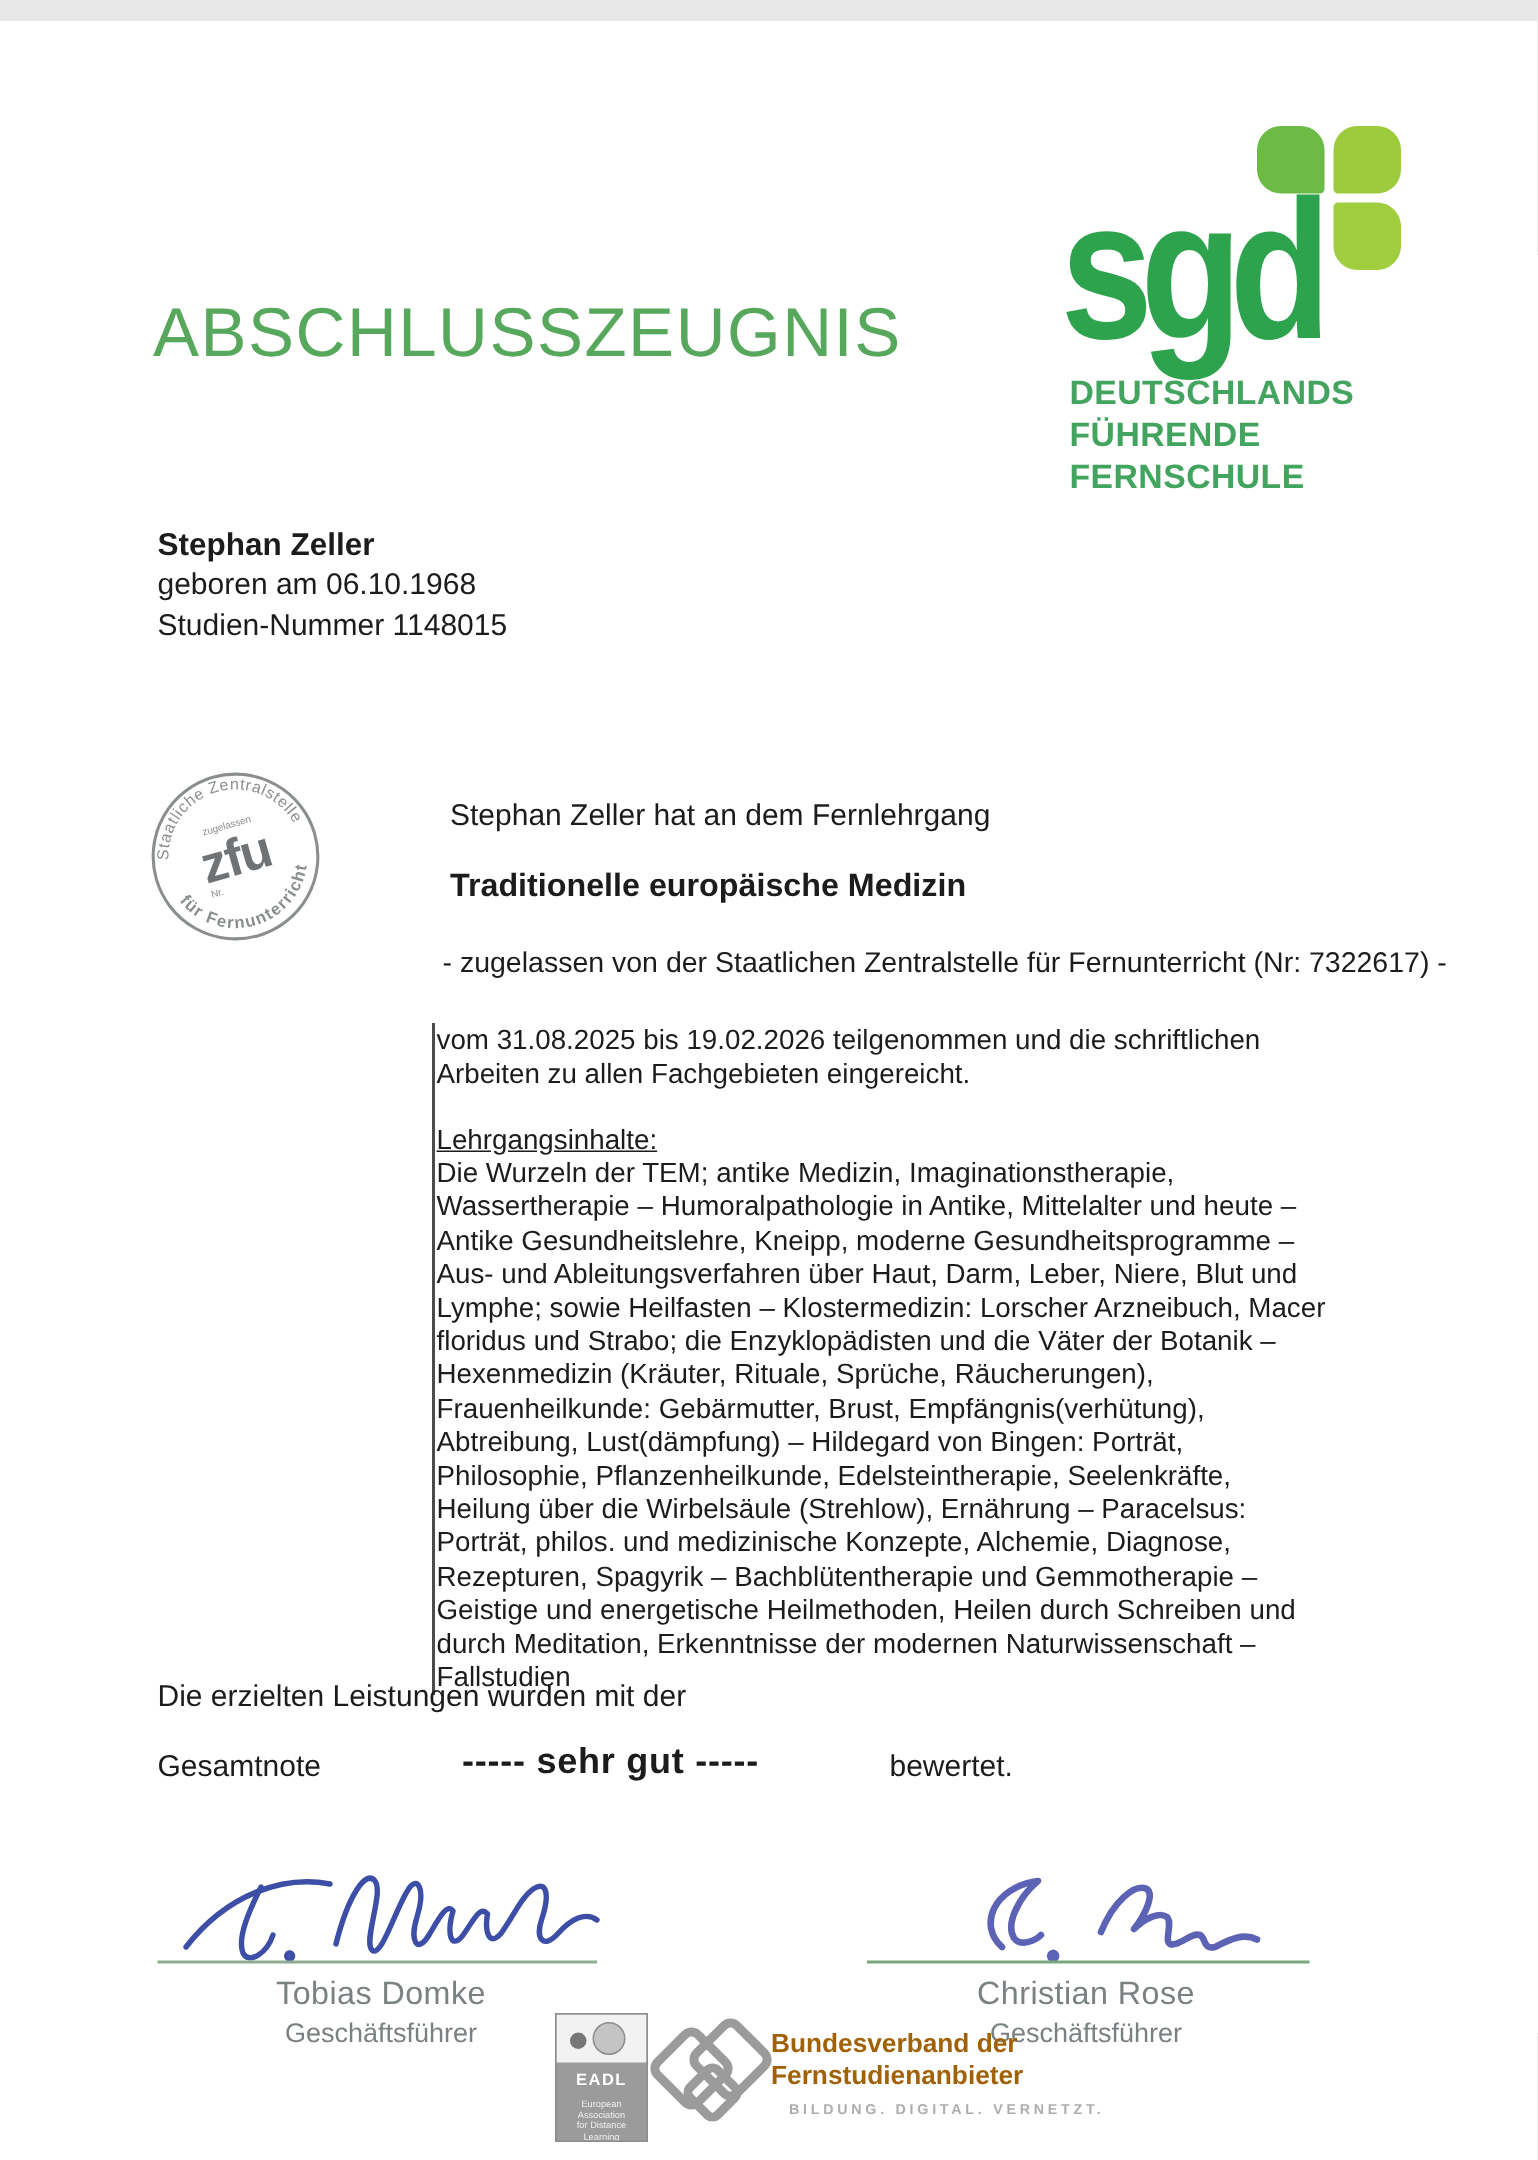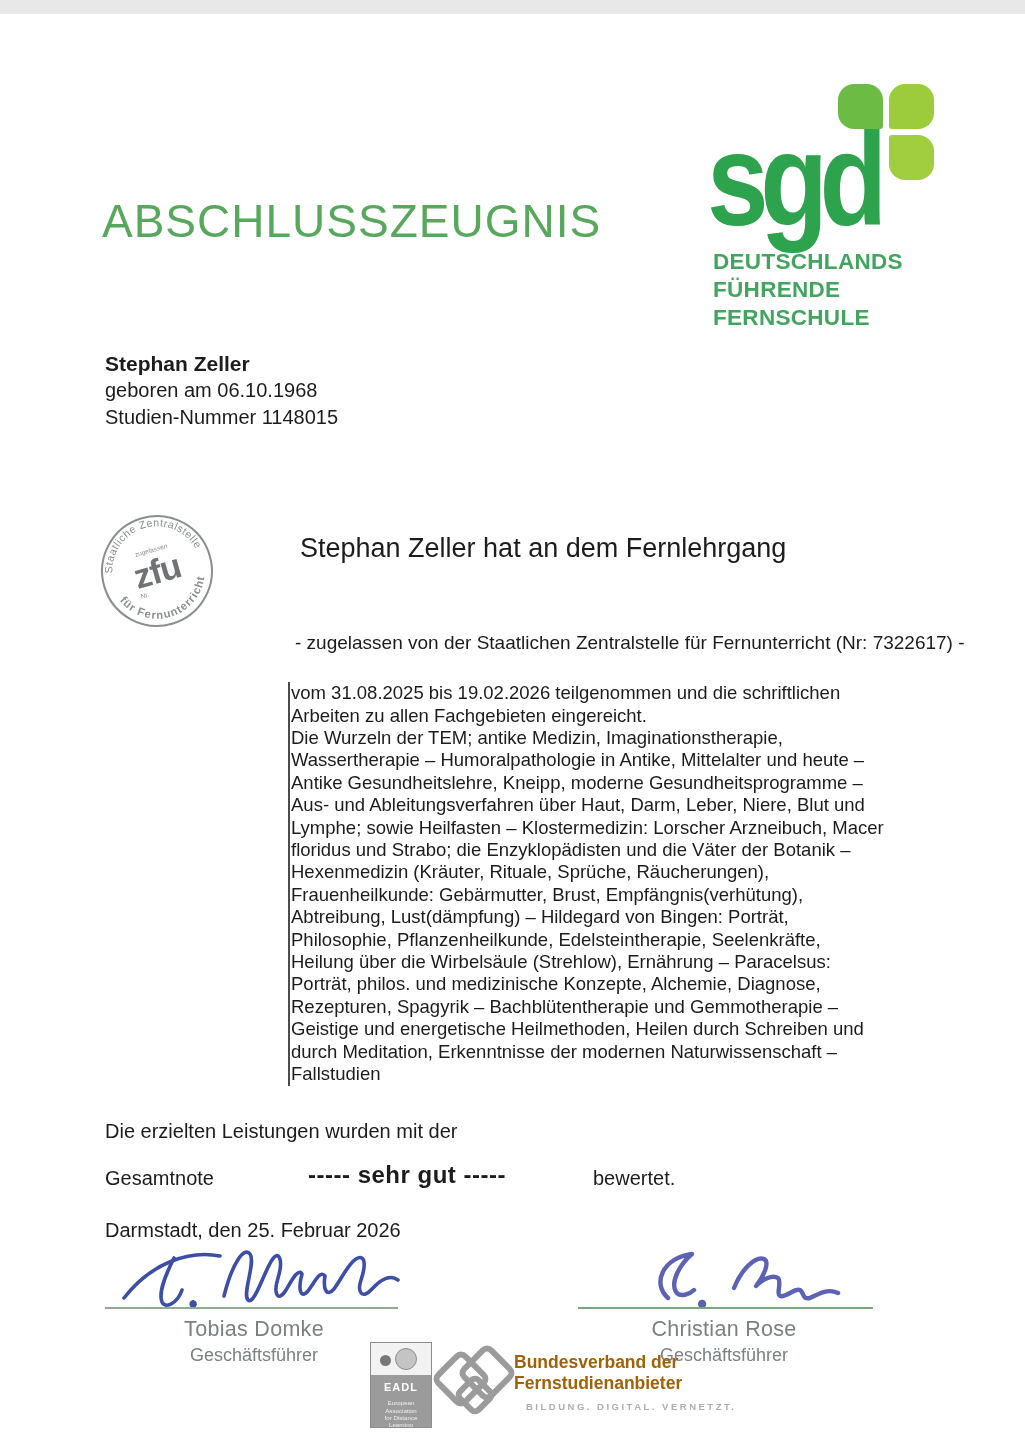--- a/index.html
+++ b/index.html
@@ -33,21 +33,21 @@
   }
 
   
   .student{left:105px;top:336px;font-size:20px;line-height:27px;}
   .student .name{font-weight:bold;font-size:21px;}
 
   
   .seal{left:96px;top:496px;width:122px;height:122px;}
 
   
-  .course-intro{left:300px;top:519px;font-size:27px;}
+  .course-intro{left:300px;top:519px;font-size:20px;}
   .course-name{left:300px;top:564px;font-size:21.5px;font-weight:bold;}
   .course-accred{left:295px;top:618px;font-size:19px;}
 
   
   .content-block{
     left:288px;top:668px;width:634px;
     border-left:2px solid #4c4c4c;padding-left:1px;box-sizing:border-box;
   }
   .participation{font-size:18.5px;line-height:22.5px;white-space:pre-line;}
   .contents-label{margin-top:22px;font-size:18.5px;text-decoration:underline;}
@@ -120,25 +120,27 @@
       <text font-size="11" font-weight="bold" letter-spacing="1">
         <textPath href="#sealBot" startOffset="50%" text-anchor="middle">für Fernunterricht</textPath>
       </text>
       <text x="60" y="41" font-size="6.5" text-anchor="middle">zugelassen</text>
       <text x="60" y="72" font-size="34" font-weight="bold" text-anchor="middle" fill="#6f7376" letter-spacing="-1">zfu</text>
       <text x="42" y="82" font-size="6.5" text-anchor="middle">Nr.</text>
     </g>
   </svg>
 
   <div class="abs course-intro">Stephan Zeller hat an dem Fernlehrgang</div>
+  <div class="abs course-name">Traditionelle europäische Medizin</div>
   <div class="abs course-accred">- zugelassen von der Staatlichen Zentralstelle für Fernunterricht (Nr: 7322617) -</div>
 
   <div class="abs content-block">
     <div class="participation">vom 31.08.2025 bis 19.02.2026 teilgenommen und die schriftlichen
 Arbeiten zu allen Fachgebieten eingereicht.</div>
+    <div class="contents-label">Lehrgangsinhalte:</div>
     <div class="contents-body">Die Wurzeln der TEM; antike Medizin, Imaginationstherapie,
 Wassertherapie – Humoralpathologie in Antike, Mittelalter und heute –
 Antike Gesundheitslehre, Kneipp, moderne Gesundheitsprogramme –
 Aus- und Ableitungsverfahren über Haut, Darm, Leber, Niere, Blut und
 Lymphe; sowie Heilfasten – Klostermedizin: Lorscher Arzneibuch, Macer
 floridus und Strabo; die Enzyklopädisten und die Väter der Botanik –
 Hexenmedizin (Kräuter, Rituale, Sprüche, Räucherungen),
 Frauenheilkunde: Gebärmutter, Brust, Empfängnis(verhütung),
 Abtreibung, Lust(dämpfung) – Hildegard von Bingen: Porträt,
 Philosophie, Pflanzenheilkunde, Edelsteintherapie, Seelenkräfte,
@@ -148,21 +150,20 @@
 Geistige und energetische Heilmethoden, Heilen durch Schreiben und
 durch Meditation, Erkenntnisse der modernen Naturwissenschaft –
 Fallstudien</div>
   </div>
 
   <div class="abs grade-lead">Die erzielten Leistungen wurden mit der</div>
   <div class="abs grade-label">Gesamtnote</div>
   <div class="abs grade-value">----- sehr gut -----</div>
   <div class="abs grade-suffix">bewertet.</div>
 
-  <div class="abs place-date">Darmstadt, den 25. Februar 2026</div>
 
   <svg class="abs" style="left:118px;top:1220px;" width="300" height="92" viewBox="0 0 300 92">
     <g fill="none" stroke="#3c4ea5" stroke-width="3.6" stroke-linecap="round" stroke-linejoin="round">
       <path d="M6,64 C34,28 72,16 102,22"></path>
       <path d="M56,24 C48,40 40,58 44,68 C48,76 60,68 64,56"></path>
       <path d="M75,68 a2,2 0 1 0 .2,0"></path>
       <path d="M106,62 C114,30 126,12 132,20 C138,28 124,60 130,66 C136,72 146,38 154,26 C160,16 166,24 160,44 C155,60 160,69 168,56 C174,46 180,34 184,40 C180,54 182,66 190,57 C198,46 202,36 207,42 C205,54 208,64 216,55 C224,44 230,30 238,25 C246,20 249,28 243,46 C239,58 244,66 254,55 C262,46 272,40 280,46"></path>
     </g>
   </svg>
   <div class="abs sig-line sig-line-left"></div>

